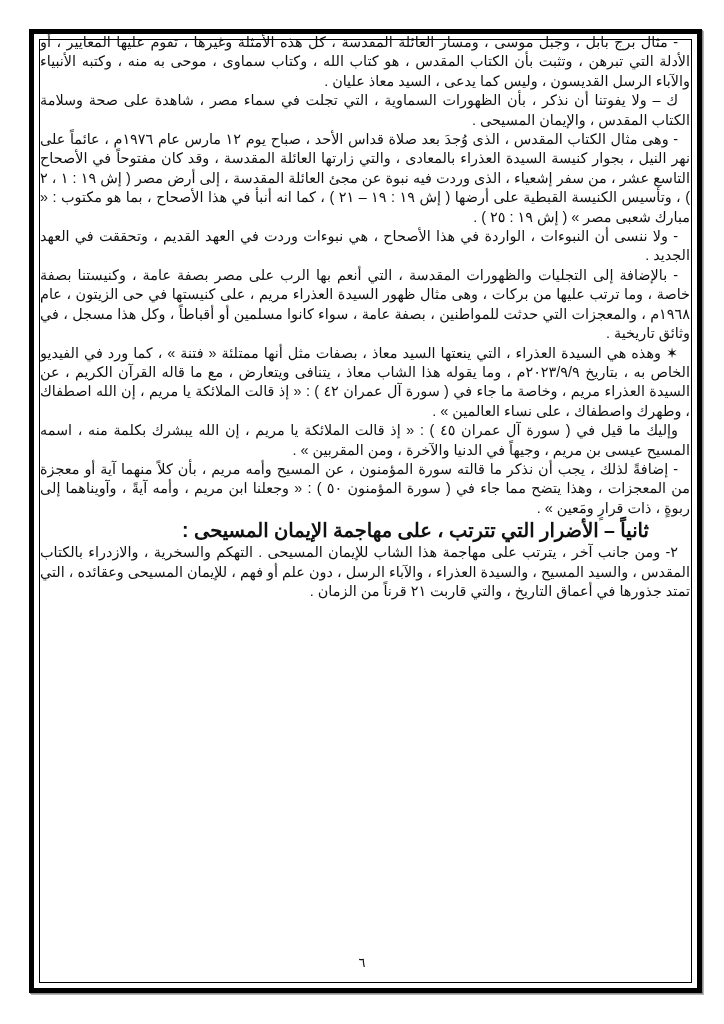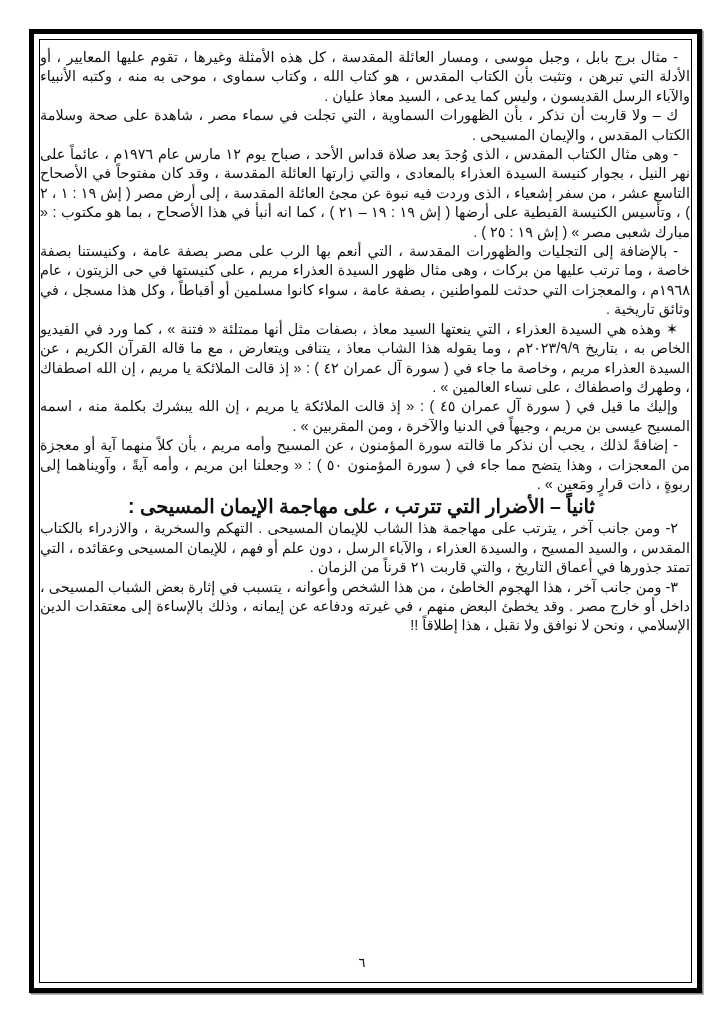--- a/index.html
+++ b/index.html
@@ -26,21 +26,21 @@
     }
     .frame-gap {
       position: absolute;
       left: 5px; top: 5px; right: 5px; bottom: 5px;
       border: 1px solid #000;
       box-sizing: border-box;
     }
     .content {
       position: absolute;
       left: 40px;
-      top: 48px;
+      top: 33px;
       width: 650px;
       direction: rtl;
       text-align: justify;
       text-align-last: right;
       font-family: "Liberation Sans", sans-serif;
       font-size: 14.4px;
       line-height: 19.4px;
       color: #111;
     }
     .content p {
@@ -48,21 +48,21 @@
       padding: 0;
     }
     .content p.indent {
       text-indent: 12px;
     }
     .content h2 {
       margin: 0;
       font-size: 19.5px;
       font-weight: bold;
       line-height: 25px;
-      padding-right: 95px;
+      padding-right: 41px;
       text-align: right;
     }
     .page-number {
       position: absolute;
       left: 0;
       width: 724px;
       top: 955px;
       text-align: center;
       font-family: "Liberation Sans", sans-serif;
       font-size: 13px;
@@ -71,26 +71,26 @@
   </style>
 </head>
 <body>
 
 <div class="frame-outer">
   <div class="frame-gap"></div>
 </div>
 
 <div class="content">
   <p class="indent">- مثال برج بابل ، وجبل موسى ، ومسار العائلة المقدسة ، كل هذه الأمثلة وغيرها ، تقوم عليها المعايير ، أو الأدلة التي تبرهن ، وتثبت بأن الكتاب المقدس ، هو كتاب الله ، وكتاب سماوى ، موحى به منه ، وكتبه الأنبياء والآباء الرسل القديسون ، وليس كما يدعى ، السيد معاذ عليان .</p>
-  <p class="indent">ك – ولا قاربت أن نذكر ، بأن الظهورات السماوية ، التي تجلت في سماء مصر ، شاهدة على صحة وسلامة الكتاب المقدس ، والإيمان المسيحى .</p>
+  <p class="indent">ك – ولا يفوتنا أن نذكر ، بأن الظهورات السماوية ، التي تجلت في سماء مصر ، شاهدة على صحة وسلامة الكتاب المقدس ، والإيمان المسيحى .</p>
   <p class="indent">- وهى مثال الكتاب المقدس ، الذى وُجدَ بعد صلاة قداس الأحد ، صباح يوم ١٢ مارس عام ١٩٧٦م ، عائماً على نهر النيل ، بجوار كنيسة السيدة العذراء بالمعادى ، والتي زارتها العائلة المقدسة ، وقد كان مفتوحاً في الأصحاح التاسع عشر ، من سفر إشعياء ، الذى وردت فيه نبوة عن مجئ العائلة المقدسة ، إلى أرض مصر ( إش ١٩ : ١ ، ٢ ) ، وتأسيس الكنيسة القبطية على أرضها ( إش ١٩ : ١٩ – ٢١ ) ، كما انه أنبأ في هذا الأصحاح ، بما هو مكتوب : « مبارك شعبى مصر » ( إش ١٩ : ٢٥ ) .</p>
+  <p class="indent">- ولا ننسى أن النبوءات ، الواردة في هذا الأصحاح ، هي نبوءات وردت في العهد القديم ، وتحققت في العهد الجديد .</p>
   <p class="indent">- بالإضافة إلى التجليات والظهورات المقدسة ، التي أنعم بها الرب على مصر بصفة عامة ، وكنيستنا بصفة خاصة ، وما ترتب عليها من بركات ، وهى مثال ظهور السيدة العذراء مريم ، على كنيستها في حى الزيتون ، عام ١٩٦٨م ، والمعجزات التي حدثت للمواطنين ، بصفة عامة ، سواء كانوا مسلمين أو أقباطاً ، وكل هذا مسجل ، في وثائق تاريخية .</p>
   <p class="indent">✶ وهذه هي السيدة العذراء ، التي ينعتها السيد معاذ ، بصفات مثل أنها ممتلئة « فتنة » ، كما ورد في الفيديو الخاص به ، بتاريخ ٢٠٢٣/٩/٩م ، وما يقوله هذا الشاب معاذ ، يتنافى ويتعارض ، مع ما قاله القرآن الكريم ، عن السيدة العذراء مريم ، وخاصة ما جاء في ( سورة آل عمران ٤٢ ) : « إذ قالت الملائكة يا مريم ، إن الله اصطفاك ، وطهرك واصطفاك ، على نساء العالمين » .</p>
   <p class="indent">وإليك ما قيل في ( سورة آل عمران ٤٥ ) : « إذ قالت الملائكة يا مريم ، إن الله يبشرك بكلمة منه ، اسمه المسيح عيسى بن مريم ، وجيهاً في الدنيا والآخرة ، ومن المقربين » .</p>
   <p class="indent">- إضافةً لذلك ، يجب أن نذكر ما قالته سورة المؤمنون ، عن المسيح وأمه مريم ، بأن كلاً منهما آية أو معجزة من المعجزات ، وهذا يتضح مما جاء في ( سورة المؤمنون ٥٠ ) : « وجعلنا ابن مريم ، وأمه آيةً ، وآويناهما إلى ربوةٍ ، ذات قرارٍ ومَعين » .</p>
 
   <h2>ثانياً – الأضرار التي تترتب ، على مهاجمة الإيمان المسيحى :</h2>
 
   <p class="indent">٢- ومن جانب آخر ، يترتب على مهاجمة هذا الشاب للإيمان المسيحى . التهكم والسخرية ، والازدراء بالكتاب المقدس ، والسيد المسيح ، والسيدة العذراء ، والآباء الرسل ، دون علم أو فهم ، للإيمان المسيحى وعقائده ، التي تمتد جذورها في أعماق التاريخ ، والتي قاربت ٢١ قرناً من الزمان .</p>
-  <p class="indent">٣- ومن جانب آخر ، هذا الهجوم الخاطئ ، من هذا الشخص وأعوانه ، يتسبب في إثارة بعض الشباب المسيحى ، داخل أو خارج مصر . وقد يخطئ البعض منهم ، في غيرته ودفاعه عن إيمانه ، وذلك بالإساءة إلى معتقدات الدين الإسلامي ، ونحن لا نوافق ولا نقبل ، هذا إطلاقاً !!</p>
 </div>
 
 <div class="page-number">٦</div>
 
 </body></html>

